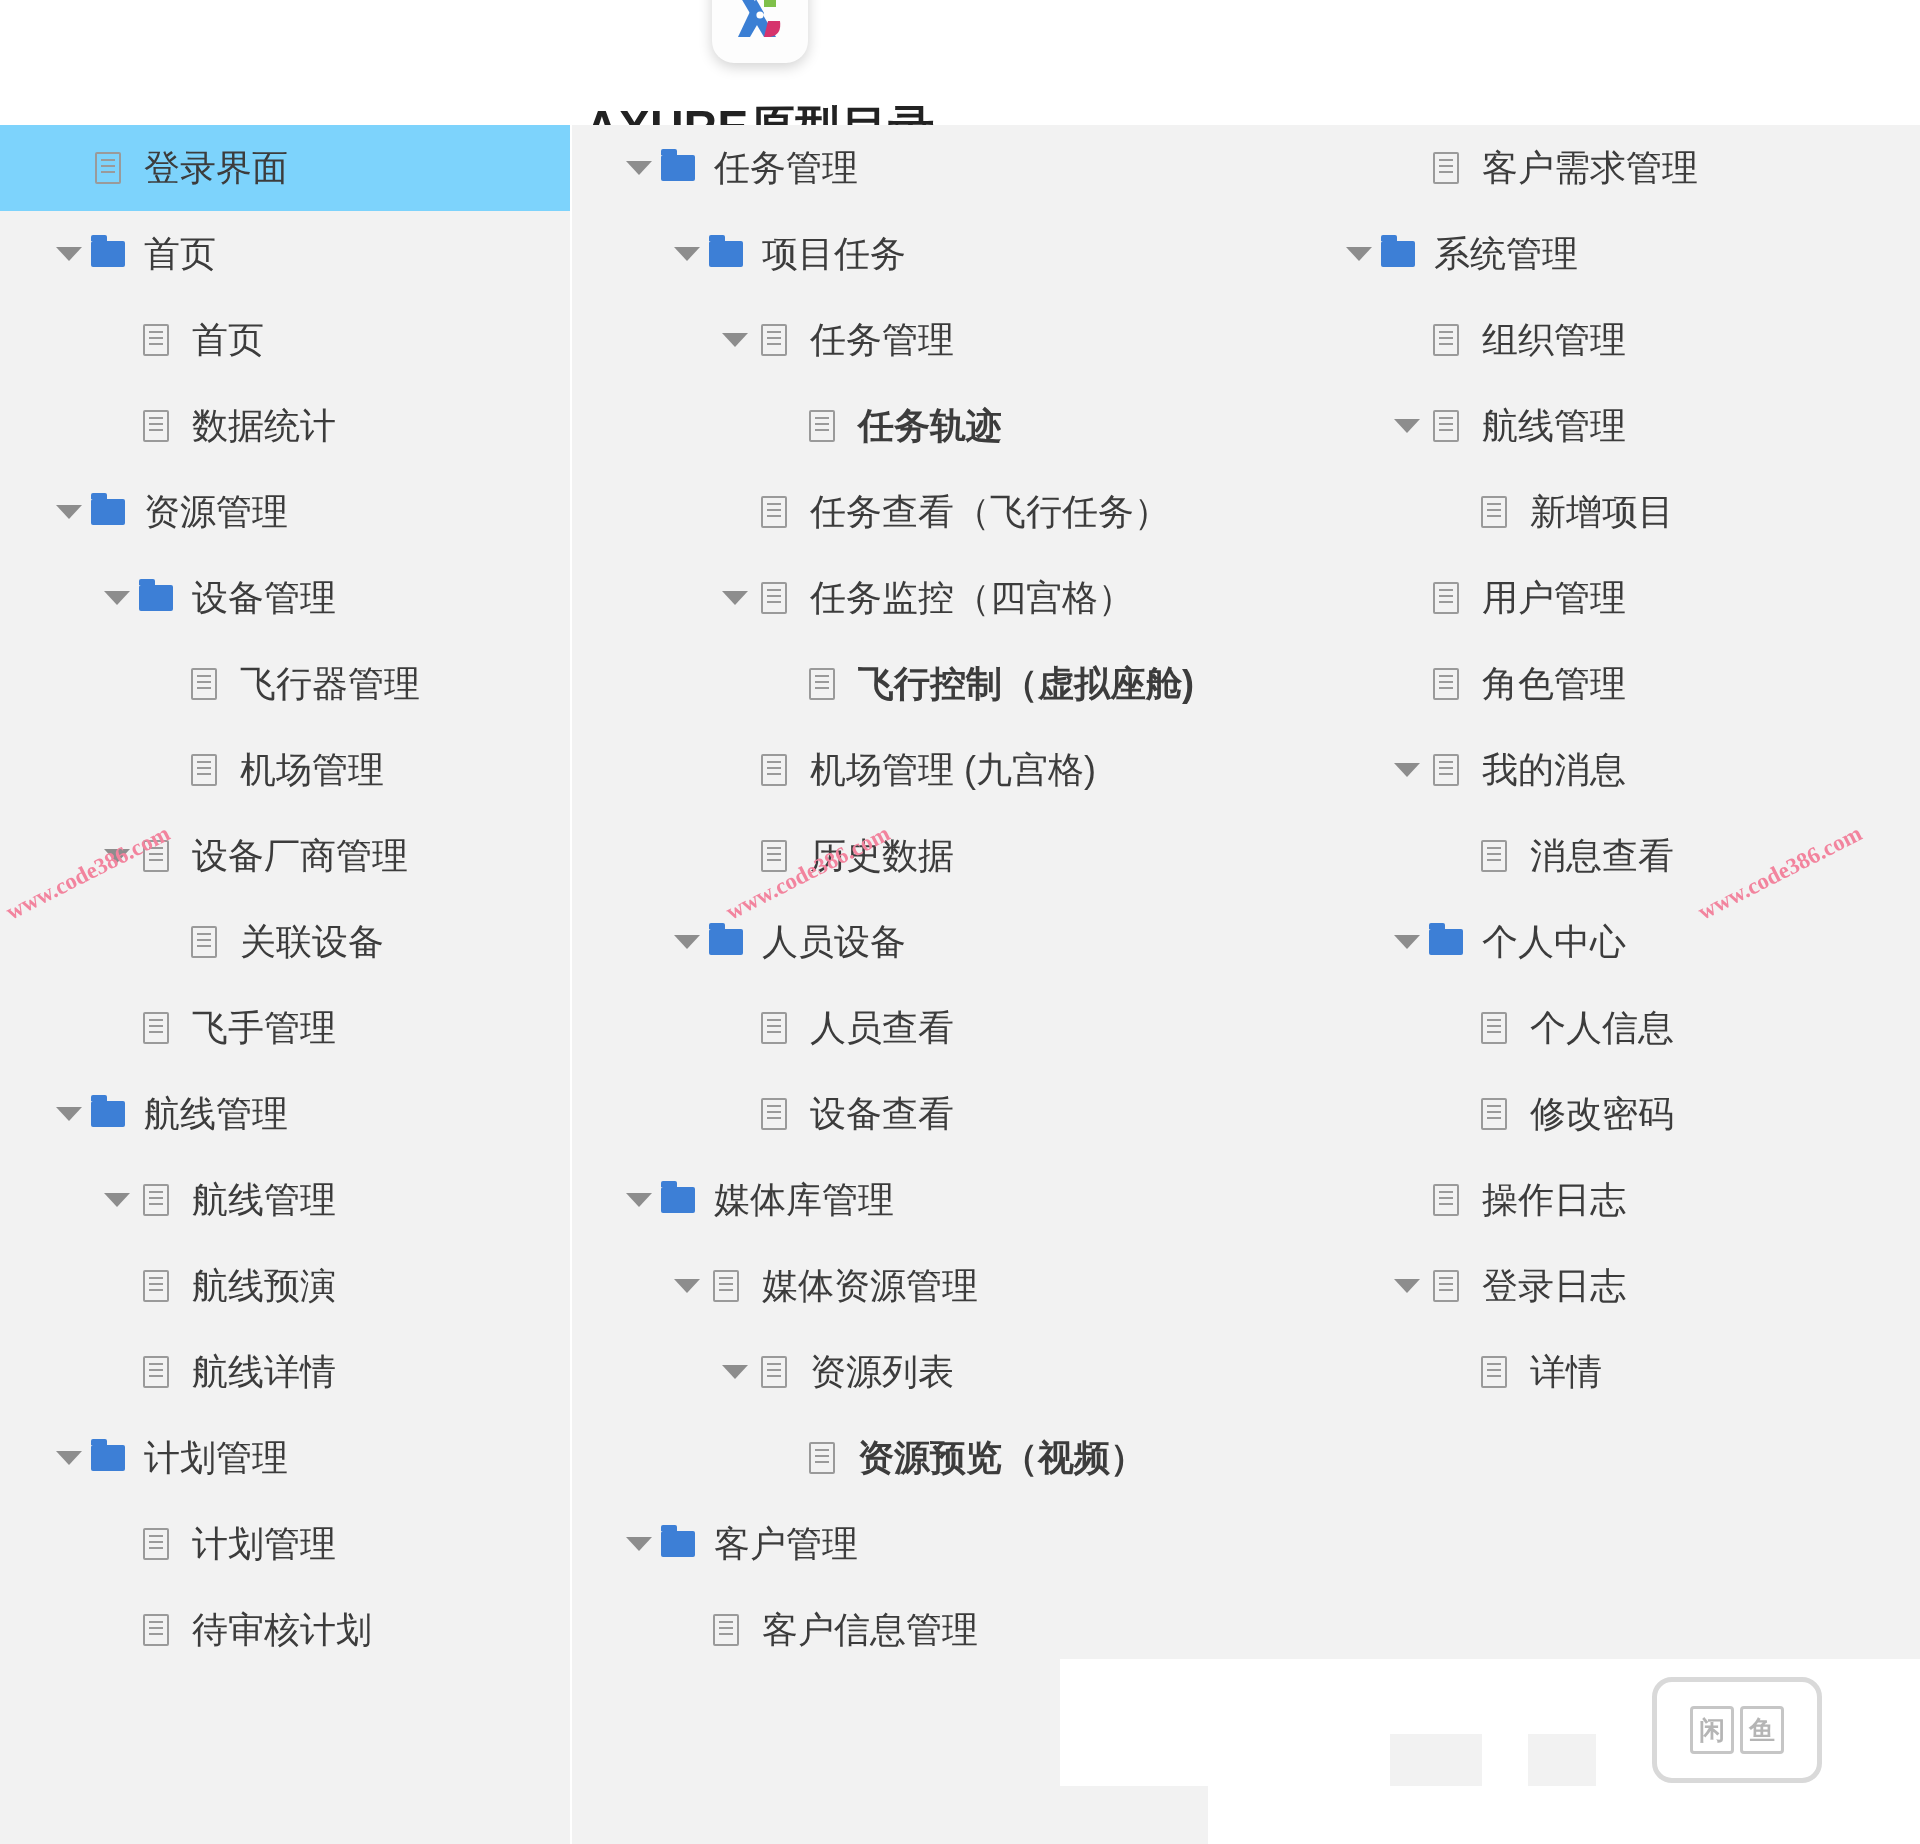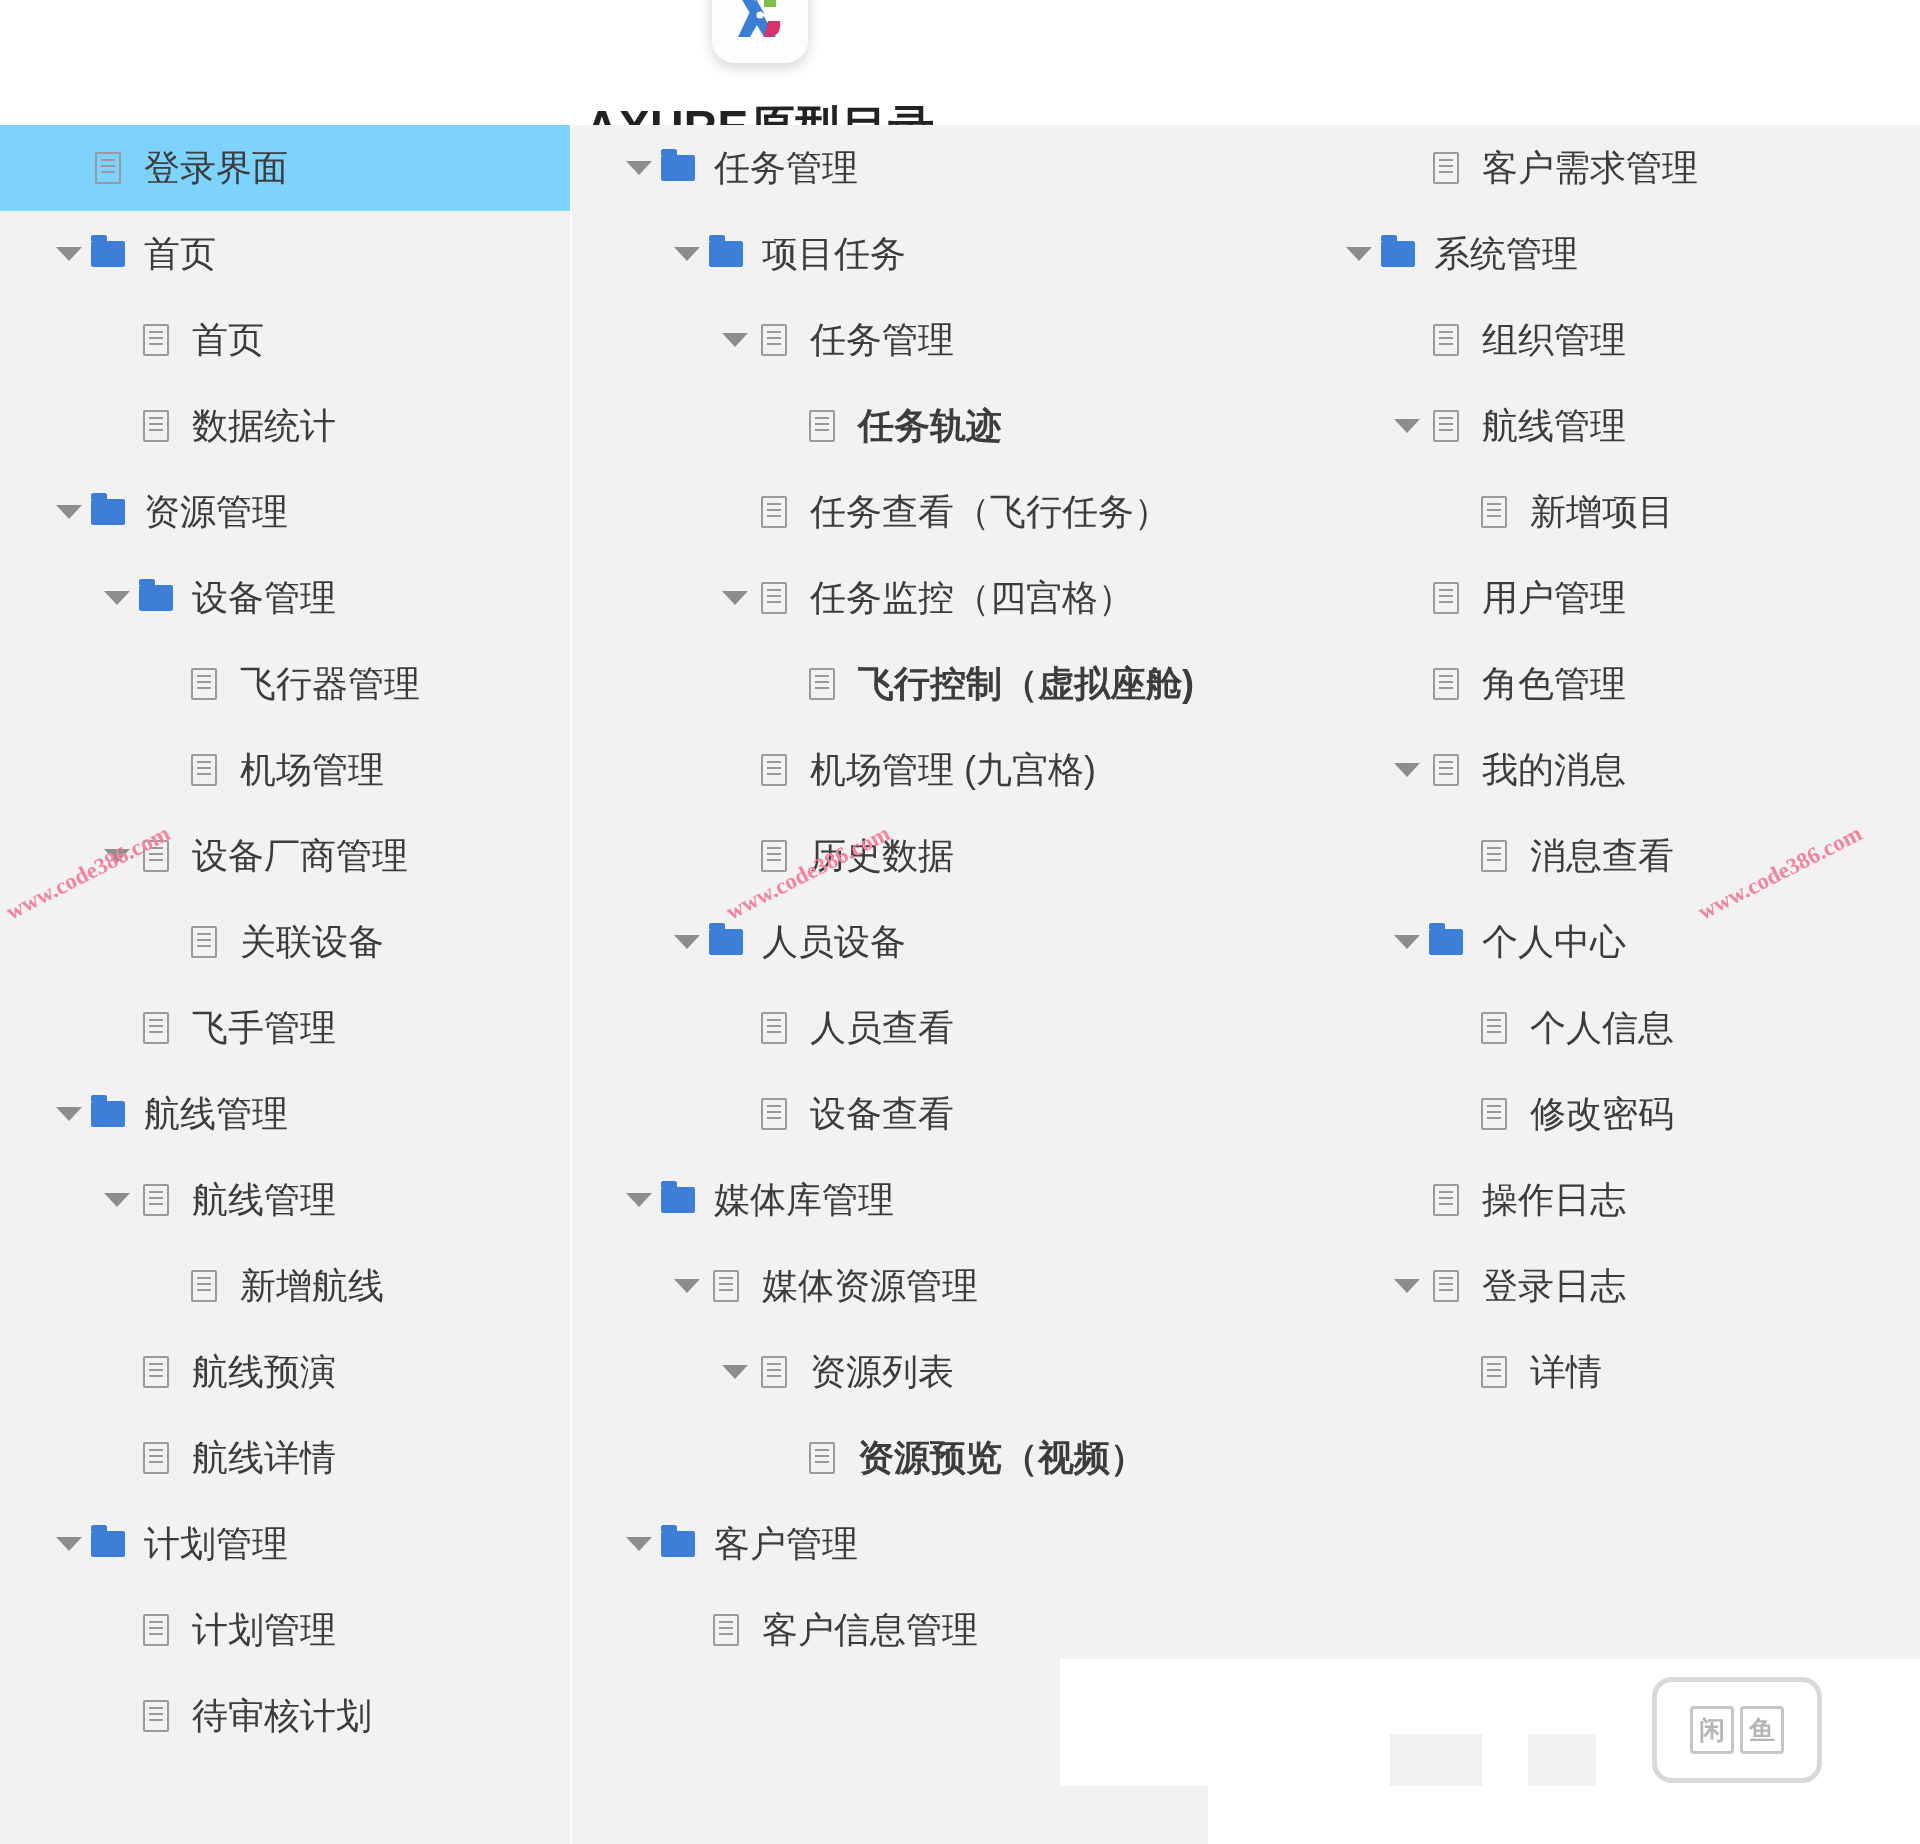--- a/index.html
+++ b/index.html
@@ -226,27 +226,20 @@
       </div>
       <div class="node d1">
         <span class="caret">
           <i></i>
         </span>
         <span class="ic">
           <span class="page"></span>
         </span>
         <span class="lbl">航线管理</span>
       </div>
-      <div class="node d2">
-        <span class="caret empty"></span>
-        <span class="ic">
-          <span class="page"></span>
-        </span>
-        <span class="lbl">新增航线</span>
-      </div>
       <div class="node d1">
         <span class="caret empty"></span>
         <span class="ic">
           <span class="page"></span>
         </span>
         <span class="lbl">航线预演</span>
       </div>
       <div class="node d1">
         <span class="caret empty"></span>
         <span class="ic">

